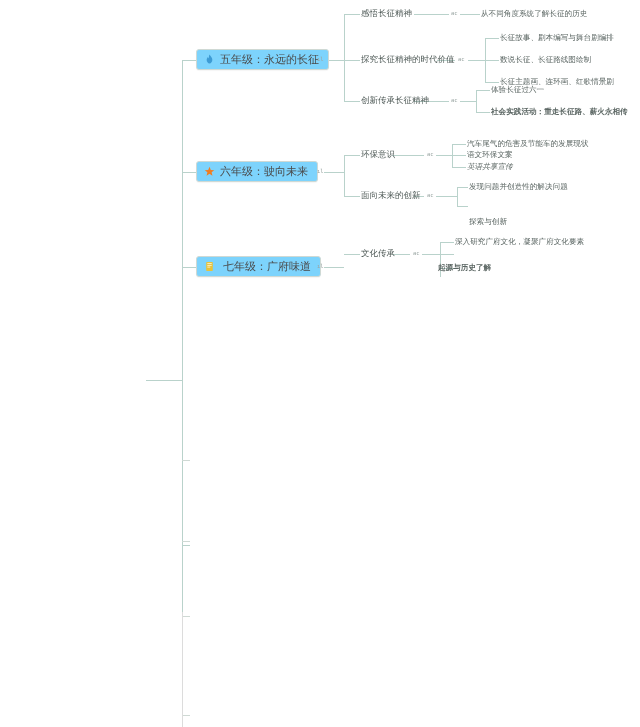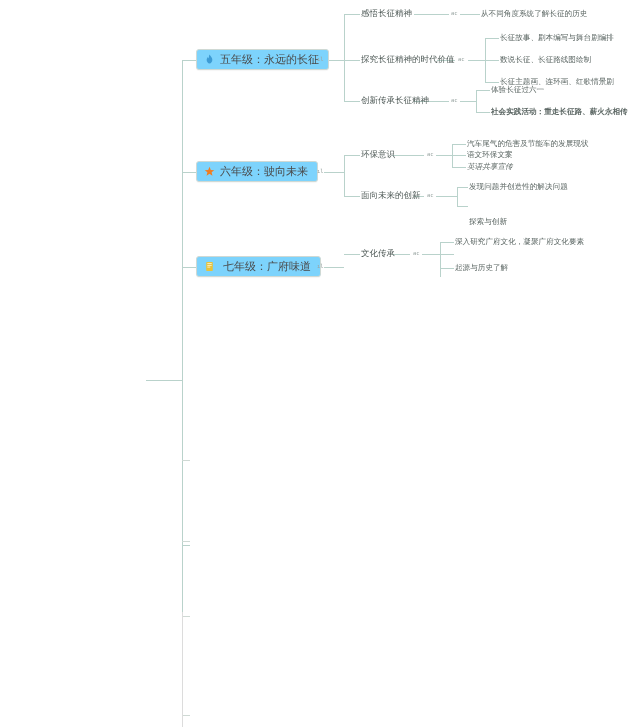--- a/index.html
+++ b/index.html
@@ -233,15 +233,15 @@
   <div class="l3-node" style="left:467px; top:163px;font-style:italic;">英语共享宣传</div>
 
   <div class="l2-node" style="left:361px; top:191px;">面向未来的创新</div>
   <div class="marker" style="left:427px; top:193px;">ac</div>
   <div class="l3-node" style="left:469px; top:183px;">发现问题并创造性的解决问题</div>
   <div class="l3-node" style="left:469px; top:202px;margin-top:16px;">探索与创新</div>
 
   <div class="l2-node" style="left:361px; top:249px;">文化传承</div>
   <div class="marker" style="left:413px; top:251px;">ac</div>
   <div class="l3-node" style="left:455px; top:238px;">深入研究广府文化，凝聚广府文化要素</div>
-  <div class="l3-node" style="left:455px; top:264px;">起源与历史了解</div>
+  <div class="l3-node" style="left:438px; top:264px;font-weight:bold;">起源与历史了解</div>
 
 </div>
 
 </body></html>

